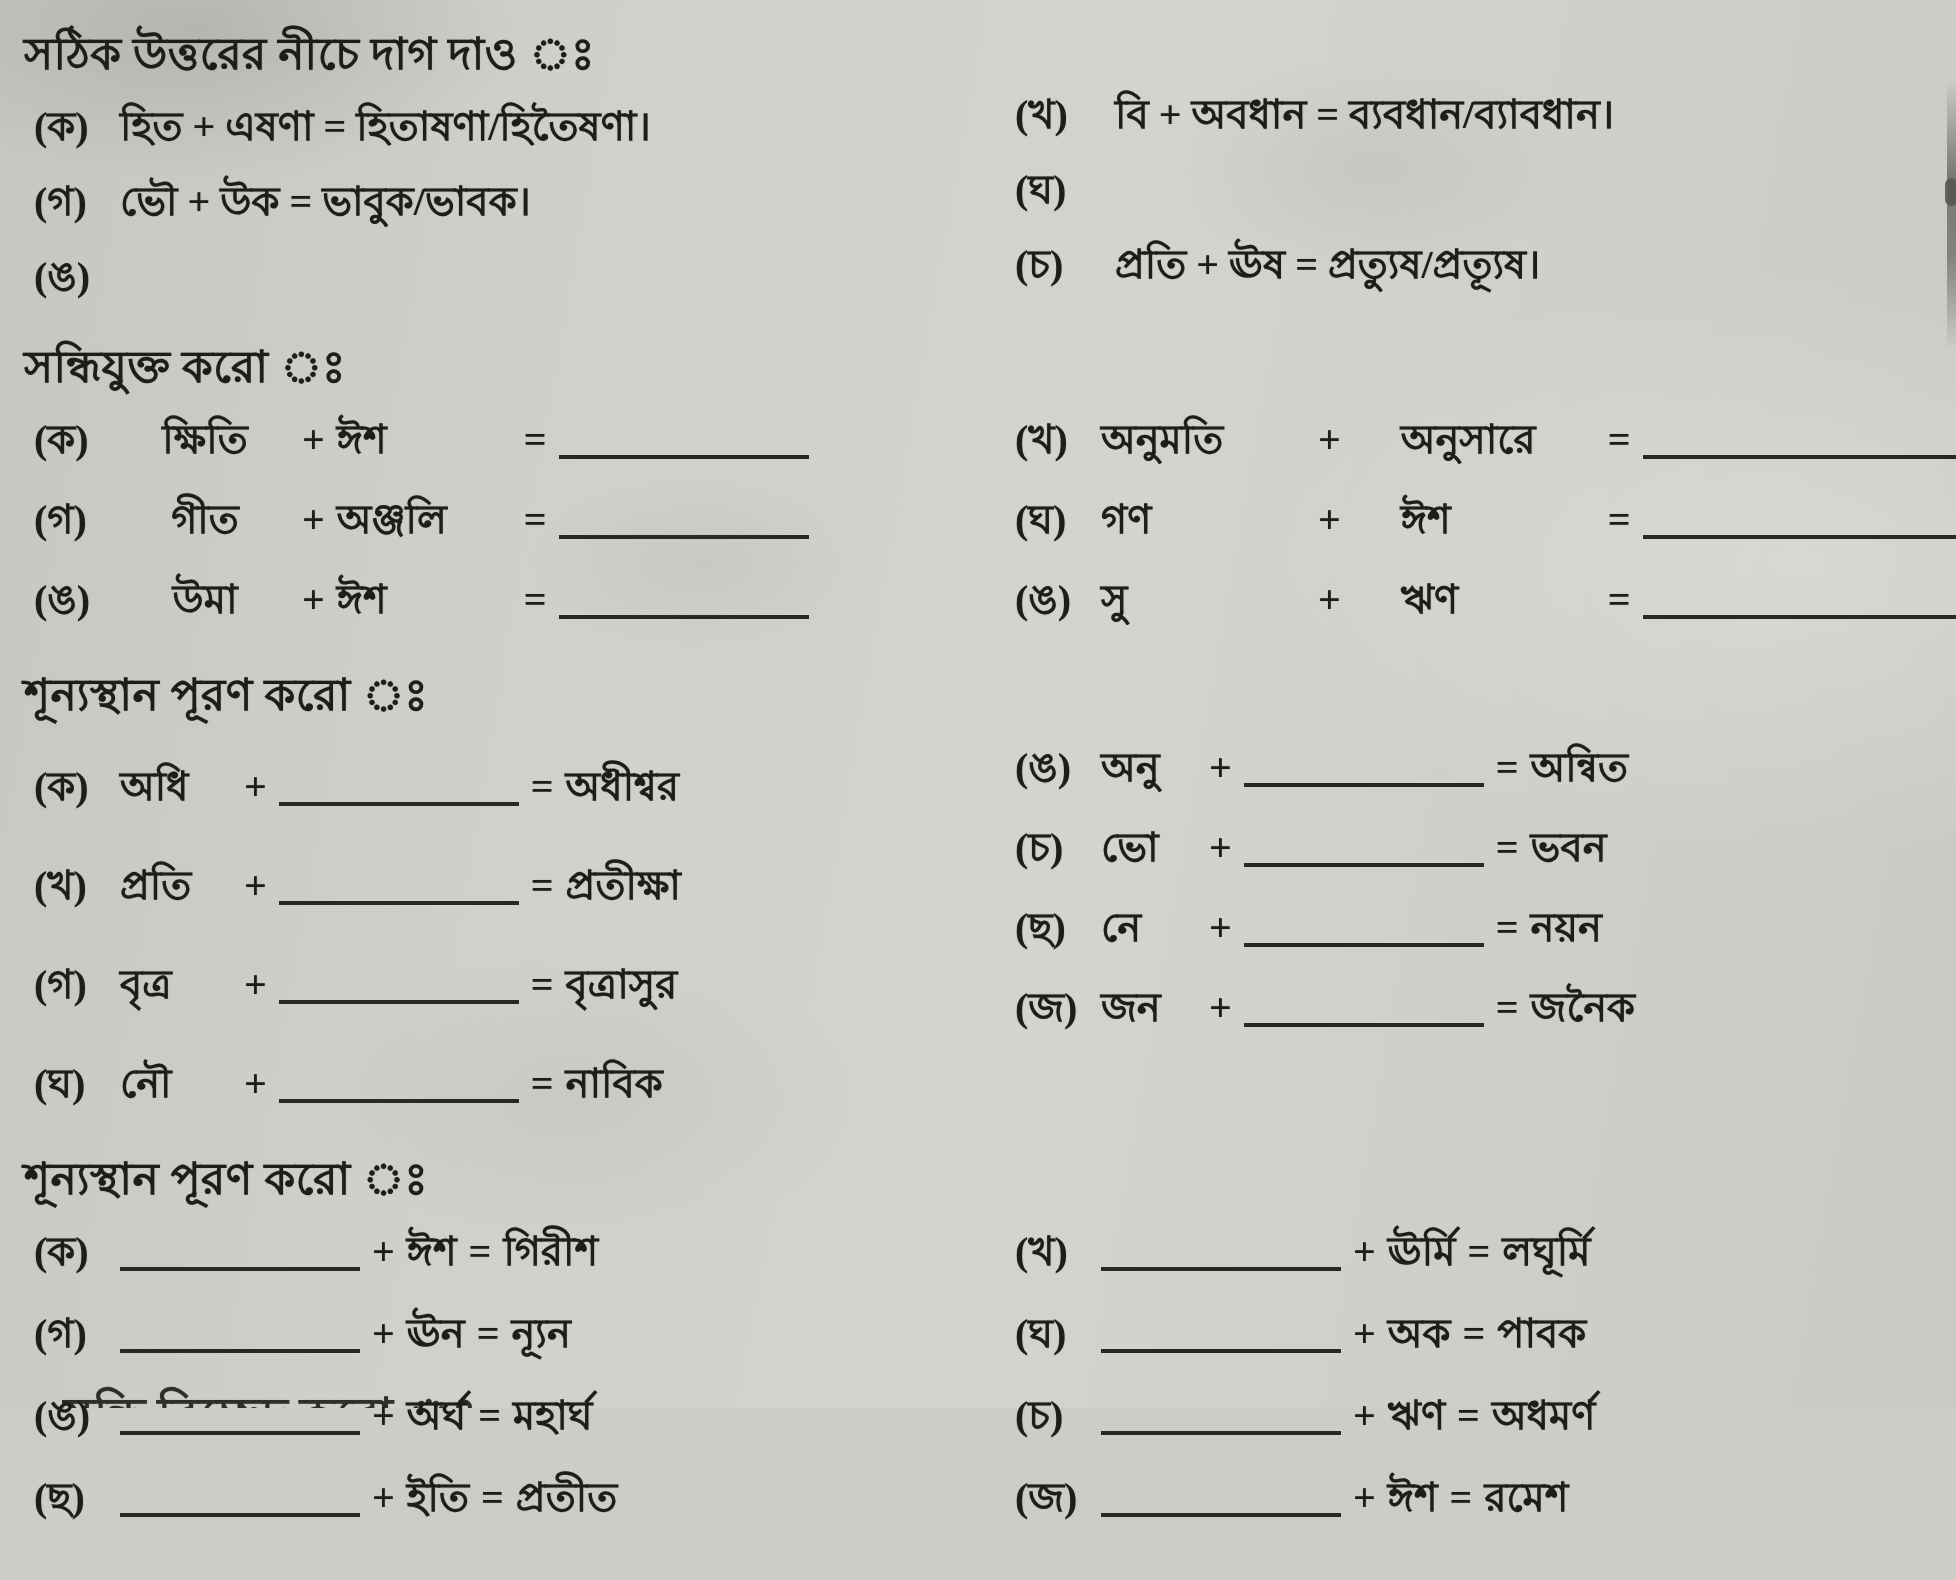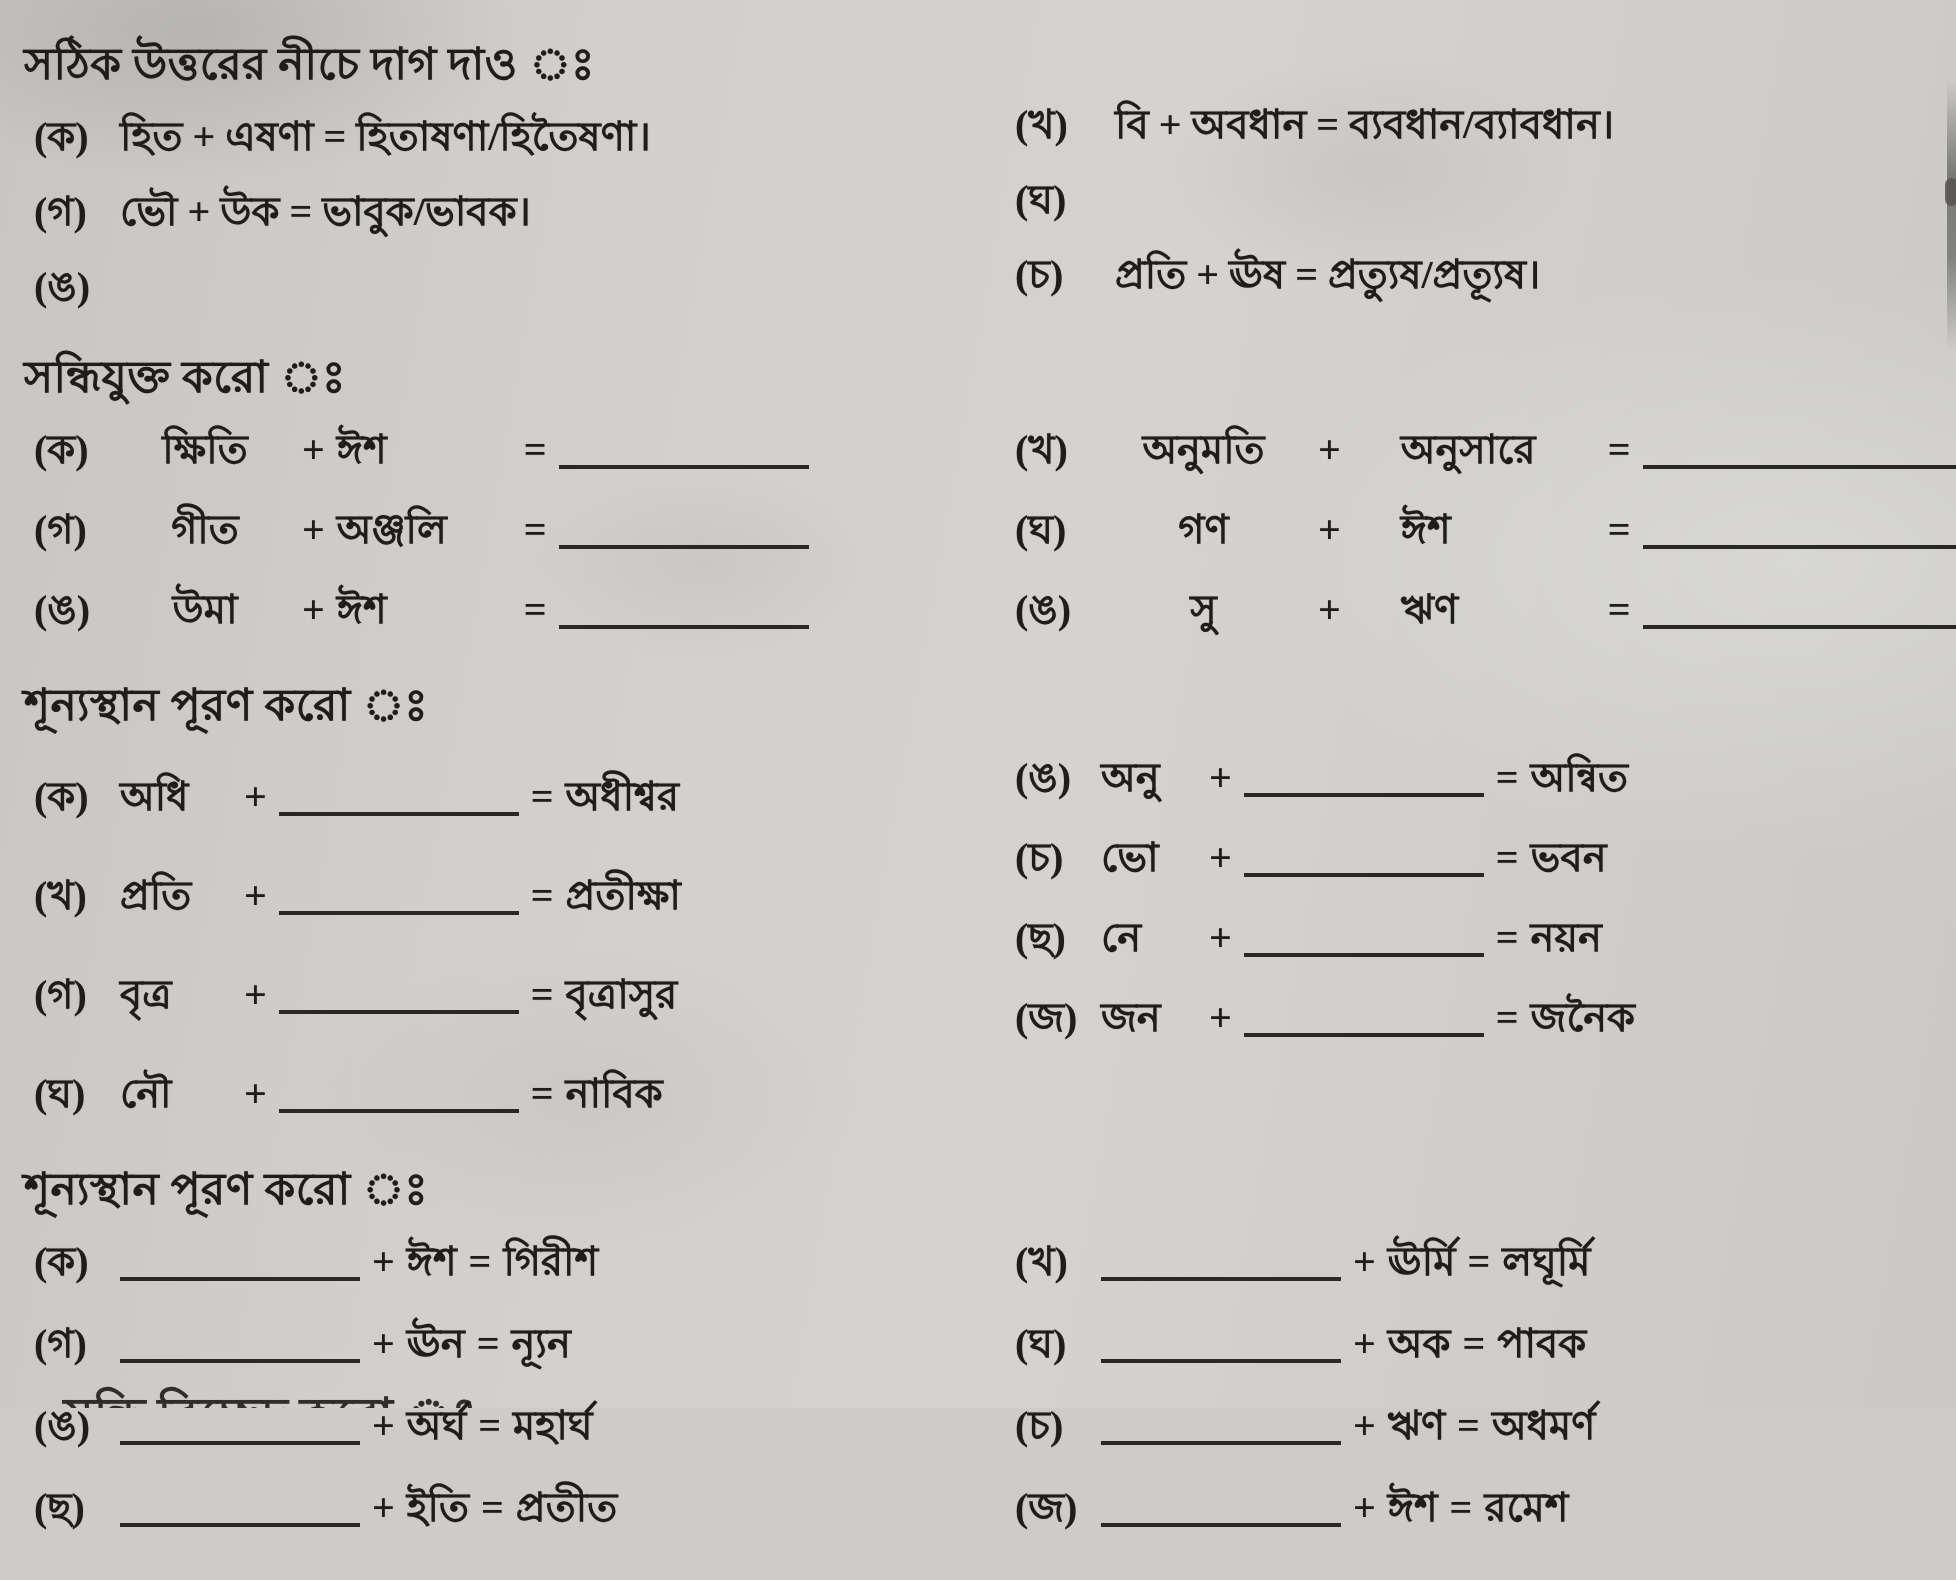--- a/index.html
+++ b/index.html
@@ -5,21 +5,21 @@
   * { box-sizing: border-box; }
   html, body { margin: 0; padding: 0; }
   body {
     width: 1956px; height: 1580px; overflow: hidden;
     background: #cdccc8;
     font-family: "Liberation Serif", "DejaVu Serif", serif;
   }
   .page {
     position: relative;
     width: 1956px; height: 1408px;
-    padding: 24px 10px 0 24px;
+    padding: 14px 10px 0 24px;
     font-weight: 700;
     color: #1f1d1a;
     text-shadow: 0 0 1px rgba(20,18,15,.35);
     background:
       radial-gradient(500px 240px at 10% 2%, rgba(0,0,0,0.10), transparent 65%),
       radial-gradient(900px 500px at 92% 40%, rgba(255,255,255,0.22), transparent 60%),
       radial-gradient(260px 140px at 36% 40%, rgba(0,0,0,0.045), transparent 70%),
       radial-gradient(300px 160px at 70% 12%, rgba(0,0,0,0.05), transparent 70%),
       radial-gradient(400px 220px at 30% 78%, rgba(0,0,0,0.04), transparent 70%),
       linear-gradient(100deg, #c7c6c2, #d1d0cc 30%, #d4d3cf 55%, #cac9c5 100%);
@@ -46,21 +46,21 @@
     transform: translateY(6px);
   }
   
   #s1 .row { margin-bottom: 25px; }
   #s1 .colR .row { transform: translateY(-12px); }
   #s1 .colR .lbl { min-width: 100px; }
   
   #s2 .colL .wa { min-width: 170px; text-align: center; }
   #s2 .colL .wb { min-width: 175px; }
   #s2 .colL .blank { width: 250px; }
-  #s2 .colR .wa { min-width: 205px; text-align: center; }
+  #s2 .colR .wa { min-width: 205px; }
   #s2 .colR .wb { min-width: 195px; margin-left: 48px; }
   #s2 .colR .blank { width: 320px; }
   
   #s3 .colL .wa { min-width: 112px; margin-top: 19px; }
   #s3 .colR .wa { min-width: 96px; }
   #s3 .blank { width: 240px; }
   
   #s4 .blank { width: 240px; }
   #s4 .row { margin-bottom: 32px; }
 

